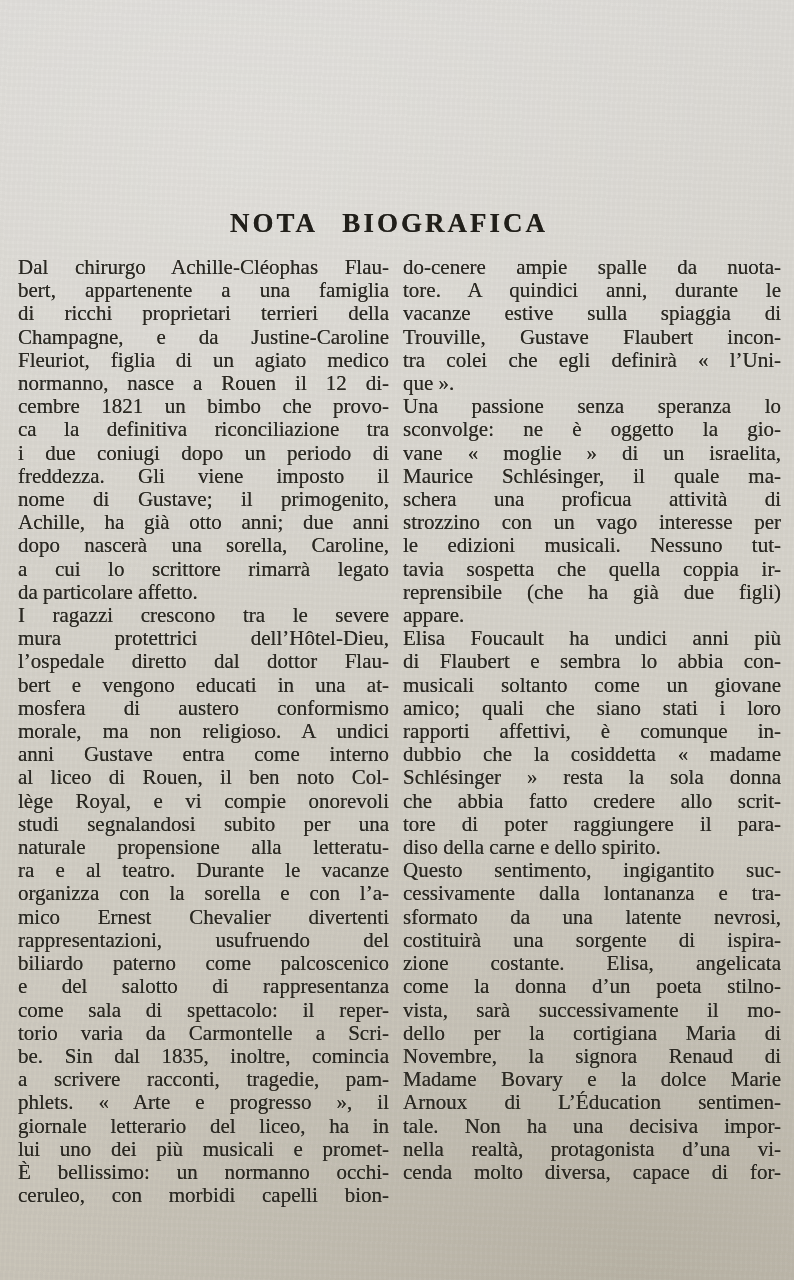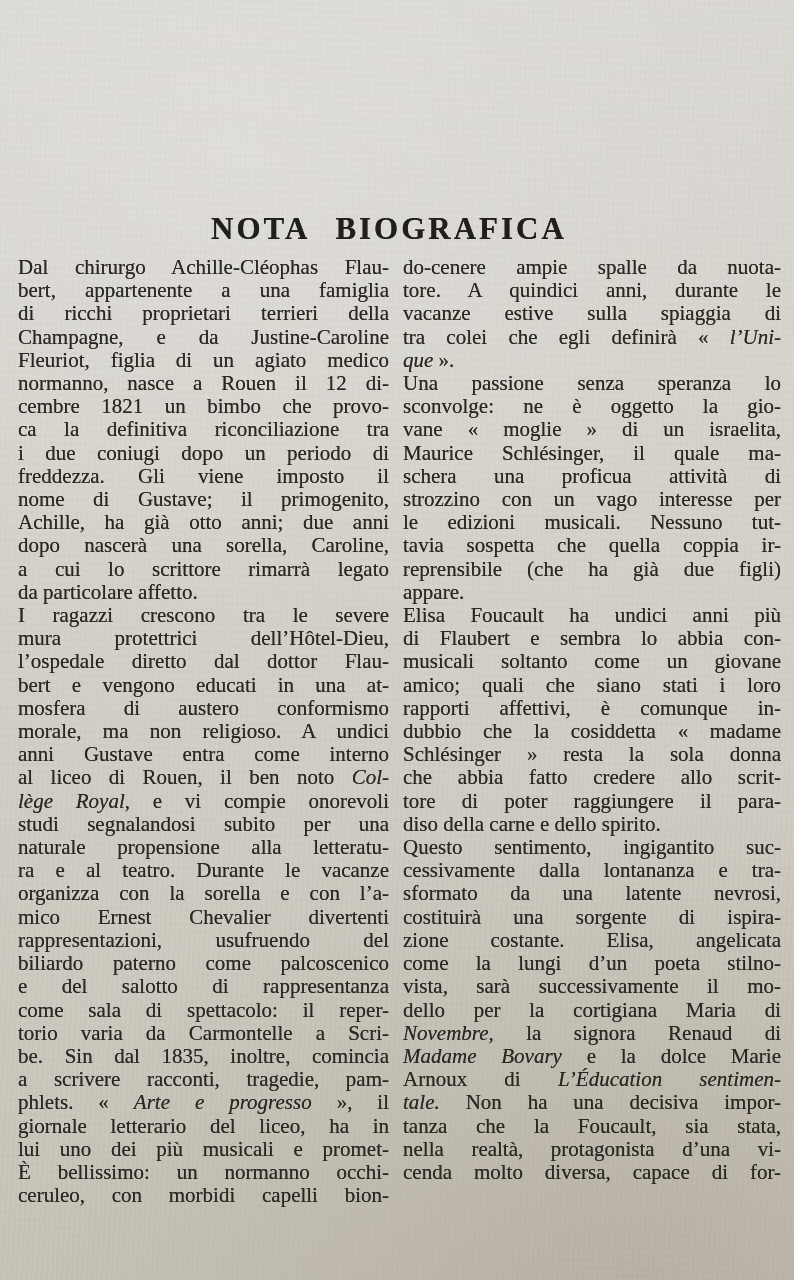--- a/index.html
+++ b/index.html
@@ -23,41 +23,41 @@
   }
   .grain{
     position:absolute;inset:0;pointer-events:none;opacity:.5;
     background:
       repeating-linear-gradient(93deg, rgba(255,255,255,.025) 0 2px, rgba(0,0,0,.018) 2px 5px),
       repeating-linear-gradient(2deg, rgba(255,255,255,.02) 0 3px, rgba(0,0,0,.015) 3px 7px);
   }
   .title{
     position:absolute;top:190px;left:18px;width:762px;
     text-align:center;
-    font-size:31px;letter-spacing:3px;word-spacing:16px;
+    font-size:27px;letter-spacing:3px;word-spacing:16px;
     color:#211f1a;
     text-shadow:0 0 .5px rgba(42,40,34,.8);
     transform:translateX(-10px);
   }
   .col{
     position:absolute;top:256px;
     font-size:21px;line-height:23.2px;
     text-shadow:0 0 .55px rgba(42,40,34,.75);
   }
   .col-left{left:18px;width:371px;}
   .col-right{left:403px;width:378px;}
   .line{
     text-align:justify;
     text-align-last:justify;
     white-space:nowrap;
   }
   .line.short{
     text-align-last:left;
   }
-  .line .it{font-style:italic;}
+  .line .it{}
 </style>
 </head>
 <body>
 
 <div class="page">
   <div class="grain"></div>
   <h1 class="title">NOTA BIOGRAFICA</h1>
   <div class="col col-left">
       <div class="line"><span>Dal chirurgo Achille-Cléophas Flau-</span></div>
       <div class="line"><span>bert, appartenente a una famiglia</span></div>
@@ -98,20 +98,21 @@
       <div class="line"><span>phlets. « </span><span class="it">Arte e progresso</span><span> », il</span></div>
       <div class="line"><span>giornale letterario del liceo, ha in</span></div>
       <div class="line"><span>lui uno dei più musicali e promet-</span></div>
       <div class="line"><span>È bellissimo: un normanno occhi-</span></div>
       <div class="line"><span>ceruleo, con morbidi capelli bion-</span></div>
     </div>
   <div class="col col-right">
       <div class="line"><span>do-cenere ampie spalle da nuota-</span></div>
       <div class="line"><span>tore. A quindici anni, durante le</span></div>
       <div class="line"><span>vacanze estive sulla spiaggia di</span></div>
+      <div class="line"><span>Trouville, Gustave Flaubert incon-</span></div>
       <div class="line"><span>tra colei che egli definirà « </span><span class="it">l’Uni-</span></div>
       <div class="line short"><span class="it">que</span><span> ».</span></div>
       <div class="line"><span>Una passione senza speranza lo</span></div>
       <div class="line"><span>sconvolge: ne è oggetto la gio-</span></div>
       <div class="line"><span>vane « moglie » di un israelita,</span></div>
       <div class="line"><span>Maurice Schlésinger, il quale ma-</span></div>
       <div class="line"><span>schera una proficua attività di</span></div>
       <div class="line"><span>strozzino con un vago interesse per</span></div>
       <div class="line"><span>le edizioni musicali. Nessuno tut-</span></div>
       <div class="line"><span>tavia sospetta che quella coppia ir-</span></div>
@@ -125,24 +126,23 @@
       <div class="line"><span>dubbio che la cosiddetta « madame</span></div>
       <div class="line"><span>Schlésinger » resta la sola donna</span></div>
       <div class="line"><span>che abbia fatto credere allo scrit-</span></div>
       <div class="line"><span>tore di poter raggiungere il para-</span></div>
       <div class="line short"><span>diso della carne e dello spirito.</span></div>
       <div class="line"><span>Questo sentimento, ingigantito suc-</span></div>
       <div class="line"><span>cessivamente dalla lontananza e tra-</span></div>
       <div class="line"><span>sformato da una latente nevrosi,</span></div>
       <div class="line"><span>costituirà una sorgente di ispira-</span></div>
       <div class="line"><span>zione costante. Elisa, angelicata</span></div>
-      <div class="line"><span>come la lungi d’un poeta stilno-</span></div>
+      <div class="line"><span>come la donna d’un poeta stilno-</span></div>
       <div class="line"><span>vista, sarà successivamente il mo-</span></div>
       <div class="line"><span>dello per la cortigiana Maria di</span></div>
       <div class="line"><span class="it">Novembre,</span><span> la signora Renaud di</span></div>
       <div class="line"><span class="it">Madame Bovary</span><span> e la dolce Marie</span></div>
       <div class="line"><span>Arnoux di </span><span class="it">L’Éducation sentimen-</span></div>
       <div class="line"><span class="it">tale.</span><span> Non ha una decisiva impor-</span></div>
-      <div class="line"><span>tanza che la Foucault, sia stata,</span></div>
       <div class="line"><span>nella realtà, protagonista d’una vi-</span></div>
       <div class="line"><span>cenda molto diversa, capace di for-</span></div>
     </div>
 </div>
 
 </body></html>

